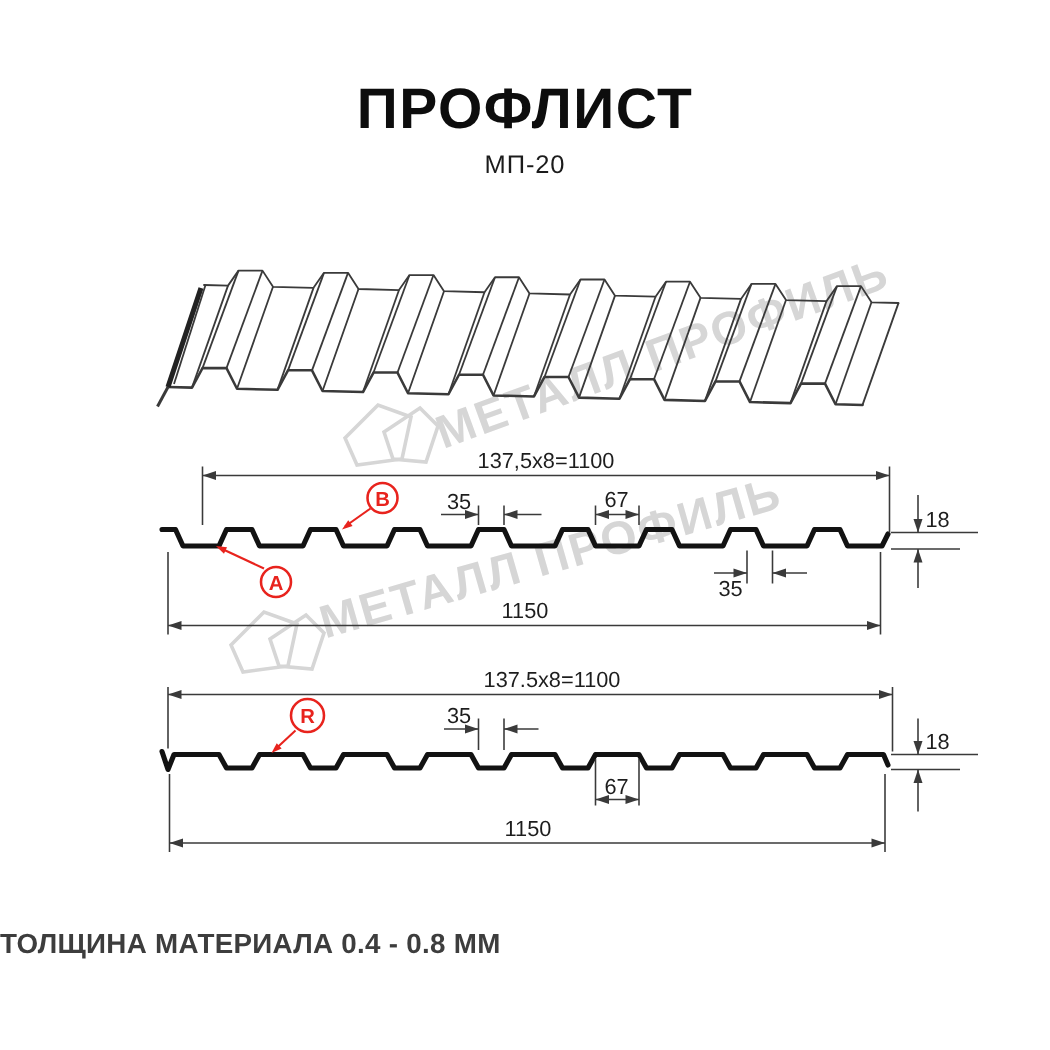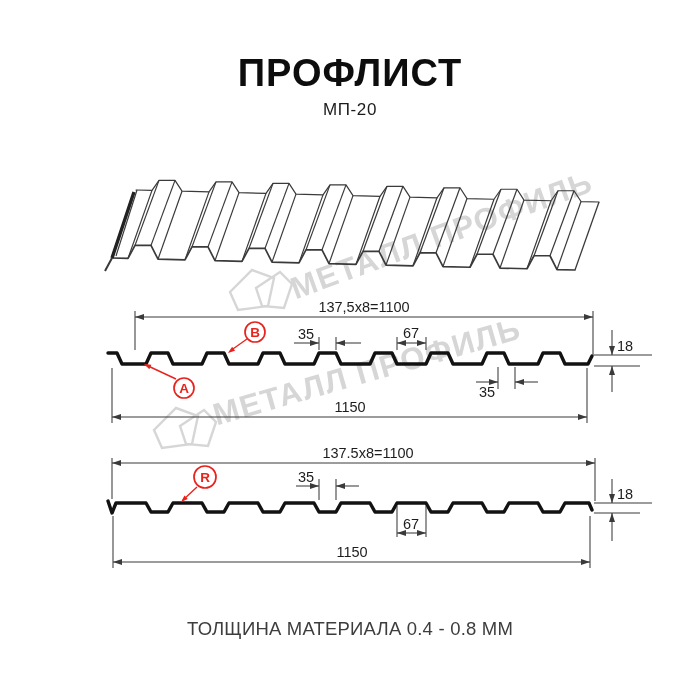--- a/index.html
+++ b/index.html
@@ -2,22 +2,22 @@
 <html><head>
 <meta charset="utf-8">
 <style>
   html,body{margin:0;padding:0;background:#fff;}
   .canvas{position:relative;width:700px;height:700px;background:#ffffff;overflow:hidden;
           font-family:"Liberation Sans",sans-serif;}
   .title{position:absolute;top:52px;left:0;right:0;text-align:center;
          font-size:38px;font-weight:700;letter-spacing:1px;color:#0d0d0d;z-index:3;}
   .subtitle{position:absolute;top:100px;left:0;right:0;text-align:center;
          font-size:17px;font-weight:400;letter-spacing:.6px;color:#1b1b1b;z-index:3;}
-  .footer{position:absolute;top:618px;left:0;right:0;text-align:center;
-         font-size:18.5px;font-weight:400;letter-spacing:.2px;color:#3d3d3d;z-index:3;}
+  .footer{position:absolute;top:618px;left:0;right:0;
+         font-size:18.5px;font-weight:700;letter-spacing:.2px;color:#3d3d3d;z-index:3;}
   .wm{position:absolute;z-index:1;}
   .wm-text{display:inline-block;font-size:31px;font-weight:700;color:#d6d6d6;
            letter-spacing:1.5px;white-space:nowrap;transform-origin:0 50%;}
   .wm1-text{transform:rotate(-20deg);}
   .wm2-text{transform:rotate(-16deg);}
   #draw{position:absolute;left:0;top:0;z-index:2;}
   .dim{font-family:"Liberation Sans",sans-serif;font-size:14.5px;fill:#1d1d1d;}
   .red-label{font-family:"Liberation Sans",sans-serif;font-size:13.5px;font-weight:700;}
 </style>
 </head>

